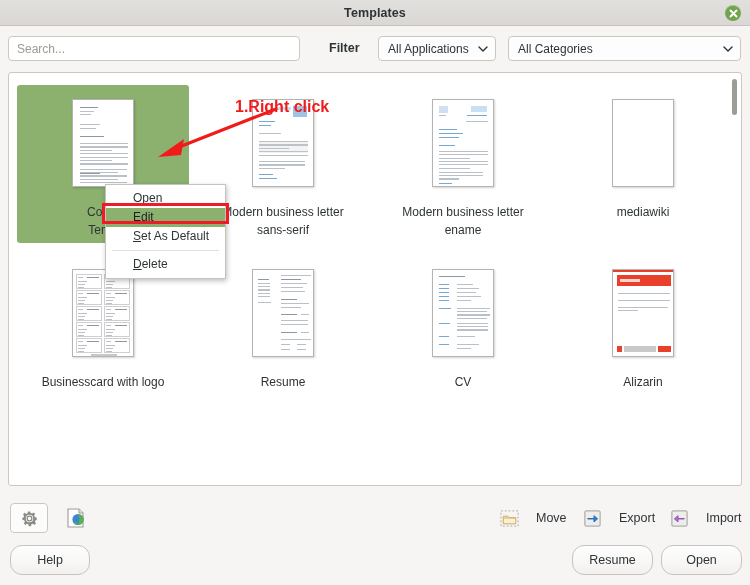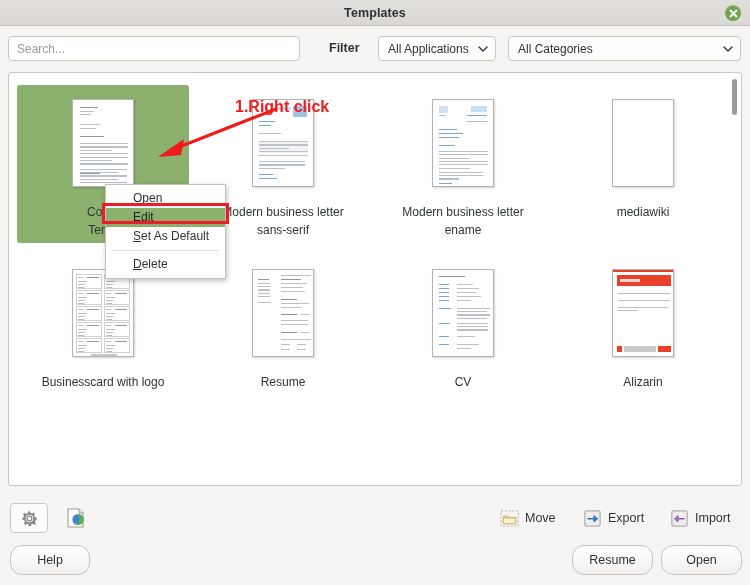--- a/index.html
+++ b/index.html
@@ -180,21 +180,21 @@
     cursor: pointer;
   }
   .plainicon {
     position: absolute;
     width: 28px; height: 28px;
     display: flex; align-items: center; justify-content: center;
     cursor: pointer;
   }
   .actionbtn {
     position: absolute; height: 28px;
-    display: flex; align-items: center; gap: 6px;
+    display: flex; align-items: center; gap: 17px;
     font-size: 12.5px; color: #2e3436;
     cursor: pointer; background: transparent; border: none;
     font-family: "Liberation Sans", sans-serif;
   }
   .btn {
     position: absolute; height: 30px;
     background: linear-gradient(to bottom,#fefefe,#f3f1ef);
     border: 1px solid #c8c3be; border-radius: 12px;
     font-family: "Liberation Sans", sans-serif;
     font-size: 12.5px; color: #2e3436;

